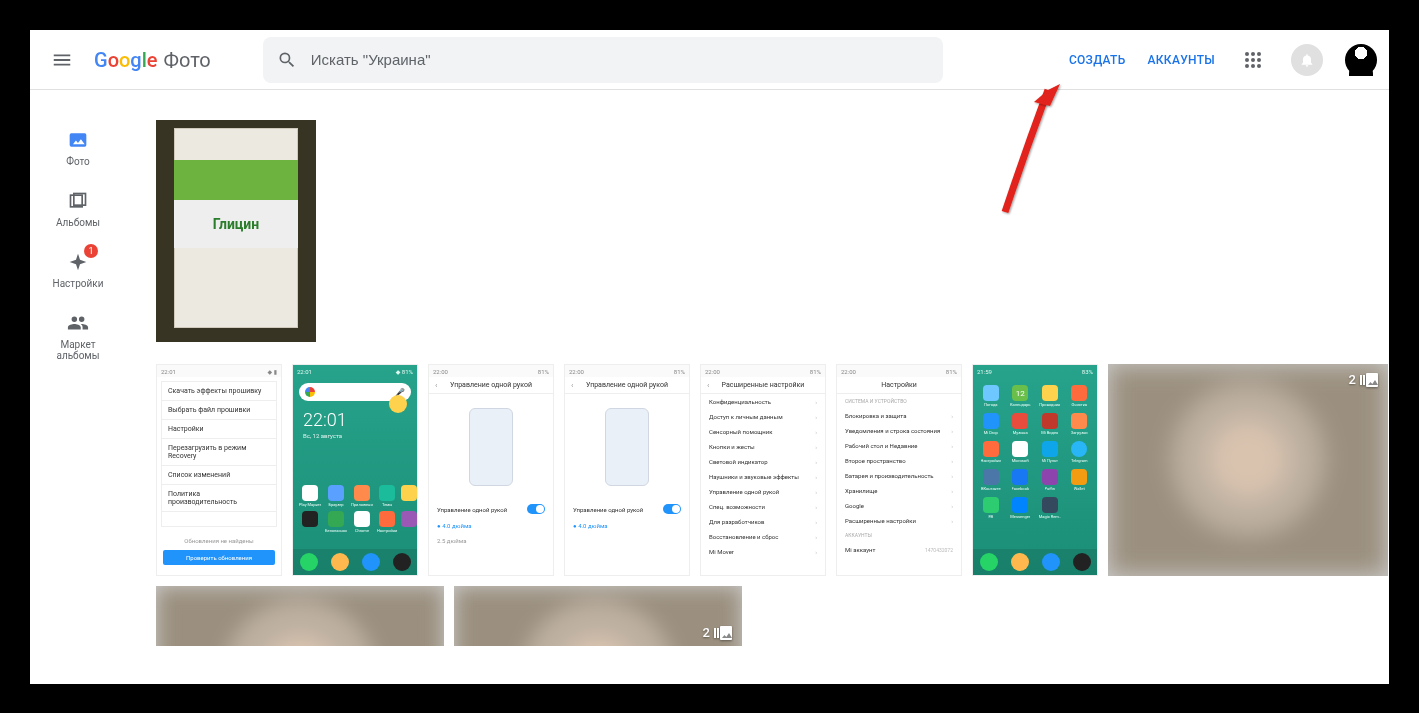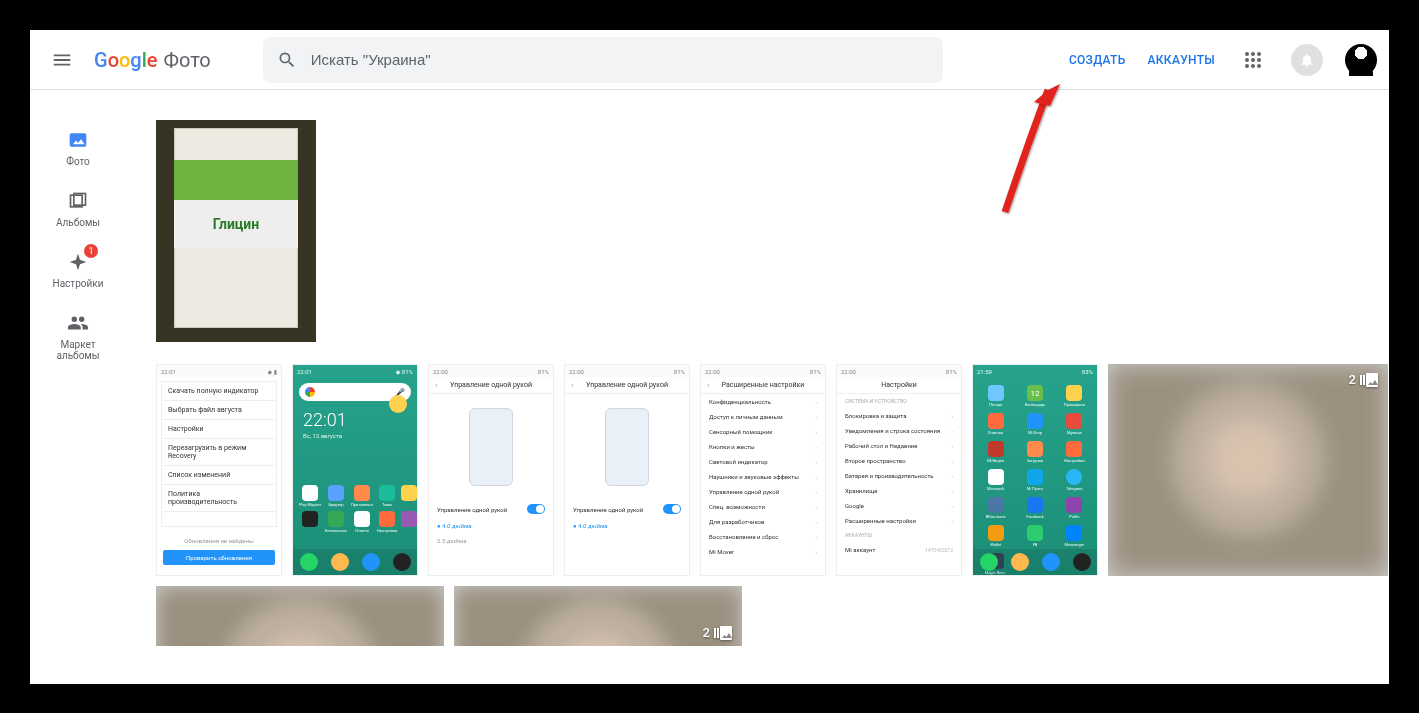--- a/index.html
+++ b/index.html
@@ -176,22 +176,22 @@
 
     <div class="section" style="margin-top:22px">
       <div class="row">
 
         <div class="photo-card yest-photo ss-list" style="background:#fff">
           <div class="ystatus">
               <span>22:01</span>
               <span>◆ ▮</span>
             </div>
           <div style="height:146px;border:1px solid #eee;margin:4px;background:#fff">
-            <div class="li">Скачать полную индикатор</div>
-            <div class="li">Выбрать файл августа</div>
+            <div class="li">Скачать эффекты прошивку</div>
+            <div class="li">Выбрать файл прошивки</div>
             <div class="li">Настройки</div>
             <div class="li">Перезагрузить в режим Recovery</div>
             <div class="li">Список изменений</div>
             <div class="li">Политика производительность</div>
           </div>
           <div style="font-size:6px;color:#999;text-align:center;margin-top:10px">Обновления не найдены</div>
           <div style="margin:6px;background:#2094fa;color:#fff;font-size:6px;text-align:center;padding:4px;border-radius:2px">Проверить обновления</div>
         </div>
 
         <div class="photo-card yest-photo ss-home">
@@ -383,21 +383,21 @@
               <span>Mi аккаунт</span>
               <span style="font-size:5px;color:#bbb">1470432072</span>
             </div>
         </div>
 
         <div class="photo-card yest-photo ss-home" style="background:linear-gradient(#27a38b,#1b8e77)">
           <div class="ystatus" style="background:transparent;color:#dff8f1">
               <span>21:59</span>
               <span>83%</span>
             </div>
-          <div class="grid" style="grid-template-columns:repeat(3,1fr);padding:8px 6px;gap:6px">
+          <div class="grid" style="grid-template-columns:repeat(4,1fr);padding:8px 6px;gap:6px">
             <div class="app">
                 <div class="aicn" style="background:#6ec8ff"></div>
                 <div class="albl">Погода</div>
               </div>
             <div class="app">
                 <div class="aicn" style="background:#6abf4b;color:#fff;font-size:8px;display:flex;align-items:center;justify-content:center">12</div>
                 <div class="albl">Календарь</div>
               </div>
             <div class="app">
                 <div class="aicn" style="background:#ffd24d"></div>

